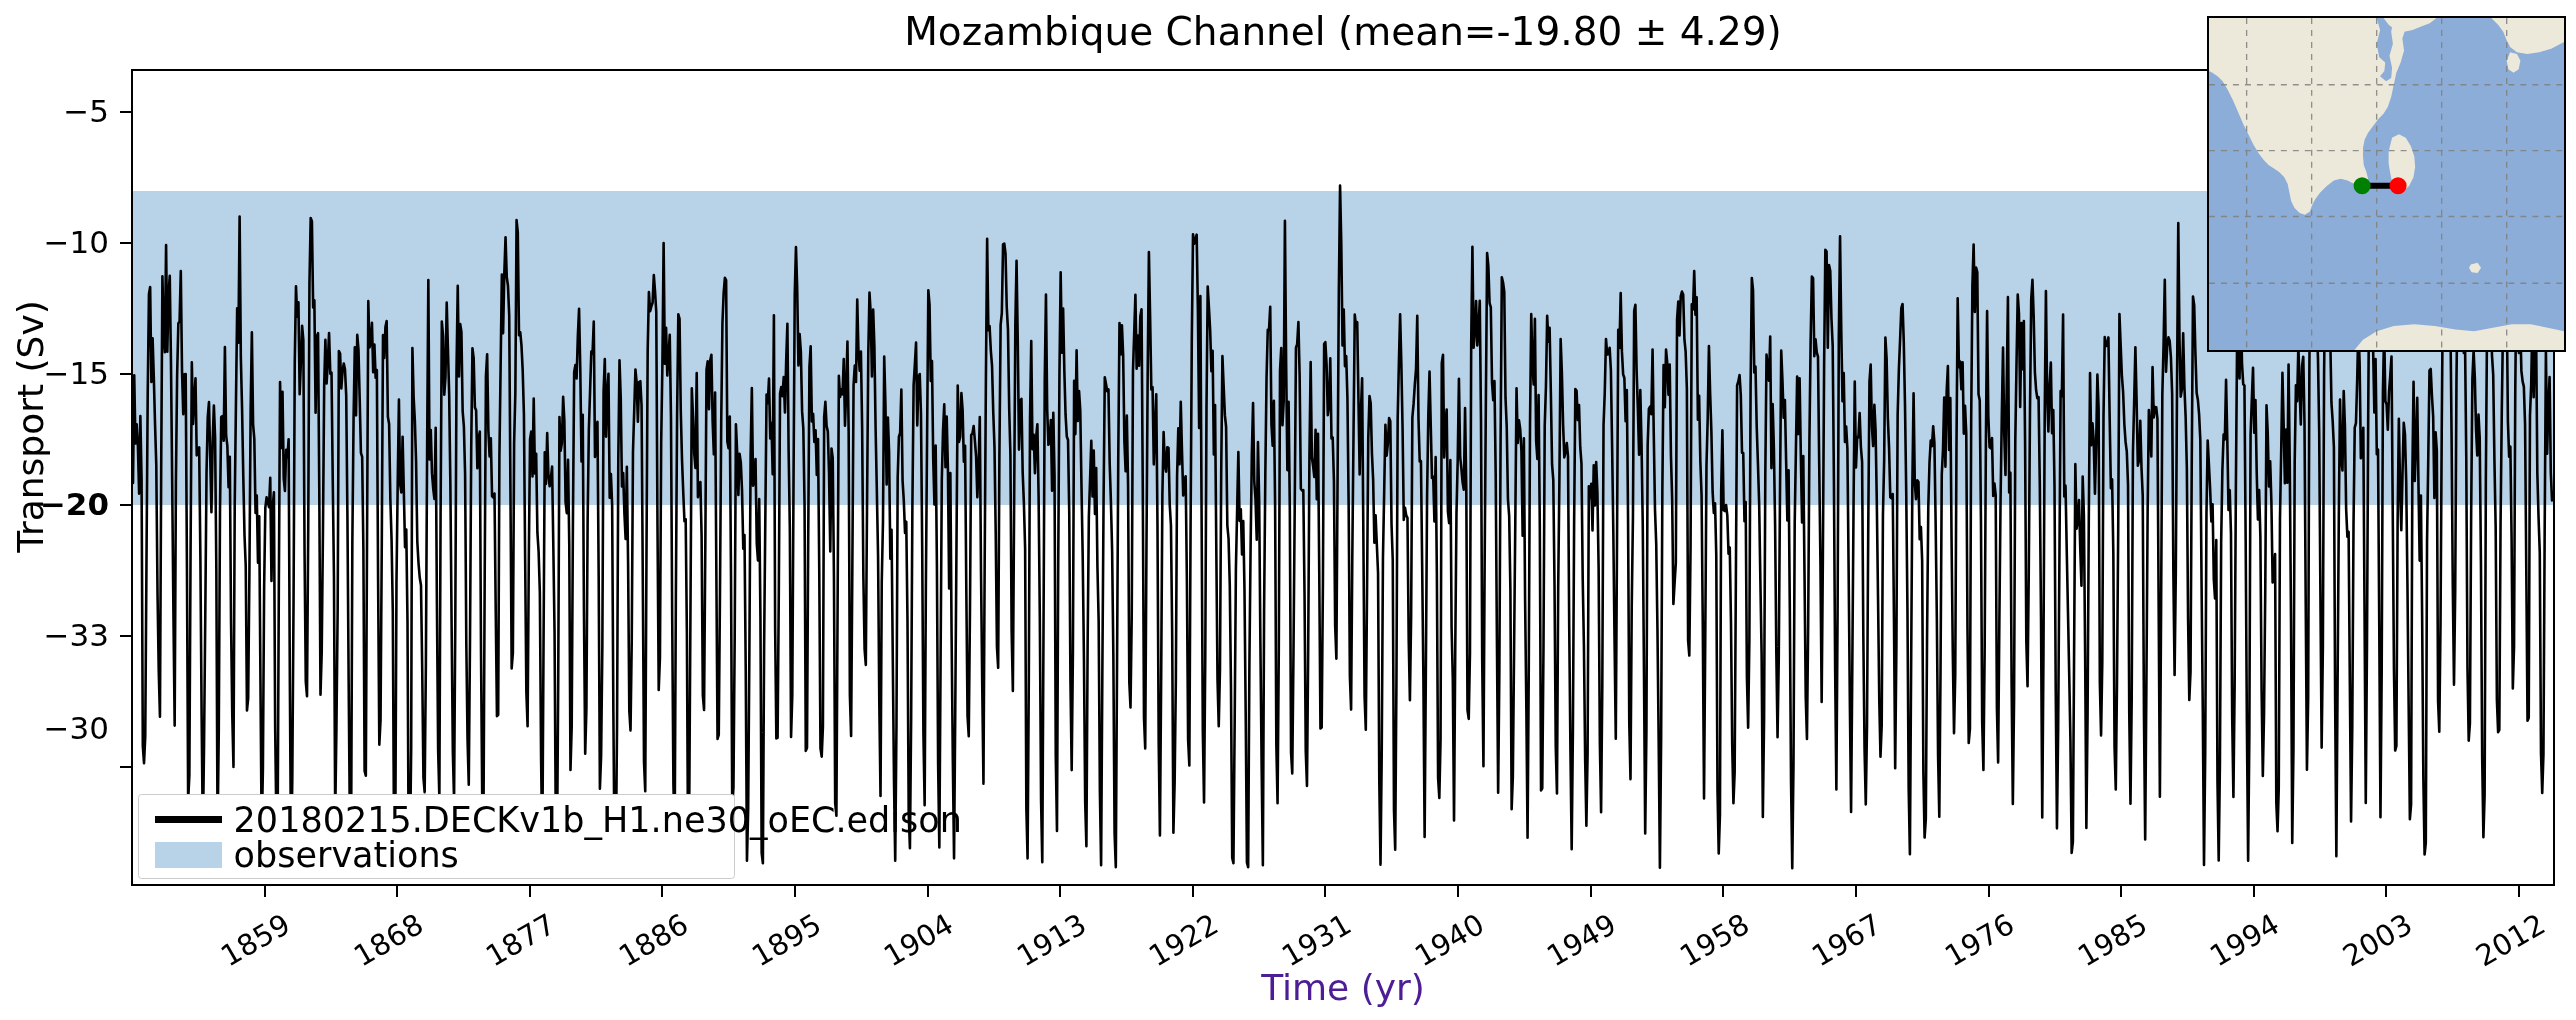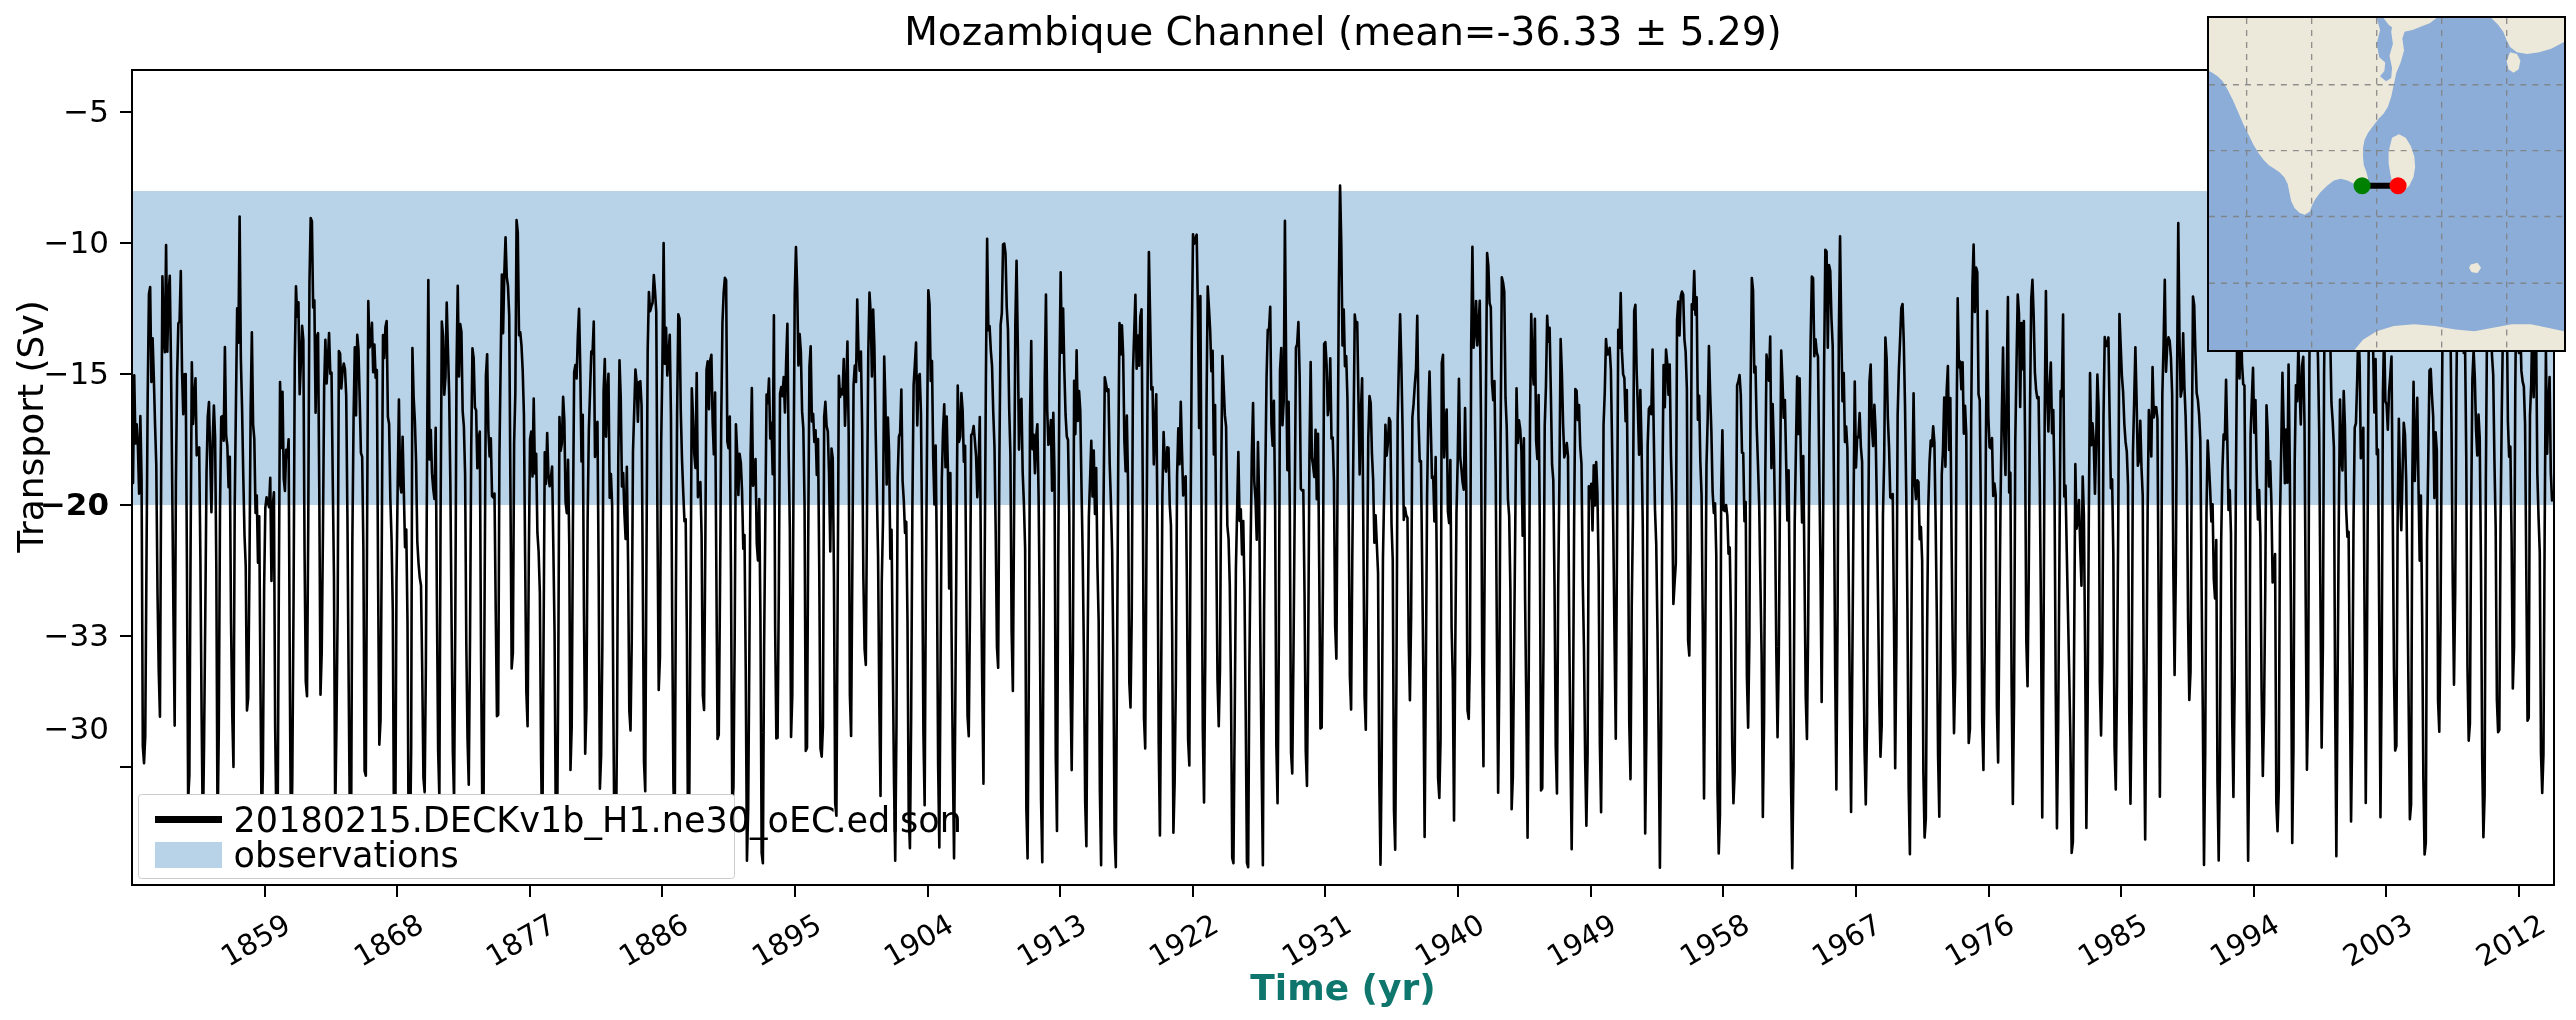--- a/index.html
+++ b/index.html
@@ -123,23 +123,22 @@
     transform-origin: right top;
     transform: translateX(-100%) rotate(-30deg);
   }
   #xlabel {
     position: absolute;
     left: 131px;
     top: 967px;
     width: 2424px;
     text-align: center;
     font-size: 36px;
-    color: #0f766e;
-    white-space: nowrap;
-    font-weight: bold;
+    color: #4c1d95;
+    white-space: nowrap;
   }
   
   #legend {
     position: absolute;
     left: 138px;
     top: 794px;
     width: 597px;
     height: 85px;
     background: #ffffff;
     border: 1.7px solid #cccccc;
@@ -187,21 +186,21 @@
     background: #8cadd8;
     overflow: hidden;
   }
   #inset-map svg { display: block; width: 100%; height: 100%; }
 </style>
 </head>
 <body>
 
 <div id="figure">
 
-  <div id="chart-title">Mozambique Channel (mean=-36.33 ± 5.29)</div>
+  <div id="chart-title">Mozambique Channel (mean=-19.80 ± 4.29)</div>
 
   <div id="ylabel">Transport (Sv)</div>
 
   <div id="ytick-label-layer">
       <div class="ytick-label" style="top: 42px;">−5</div>
       <div class="ytick-label" style="top: 173px;">−10</div>
       <div class="ytick-label" style="top: 304px; margin-left: 19px;">−15</div>
       <div class="ytick-label" style="top: 435px; font-weight: bold;">−20</div>
       <div class="ytick-label" style="top: 566px;">−33</div>
       <div class="ytick-label" style="top: 659px;">−30</div>

